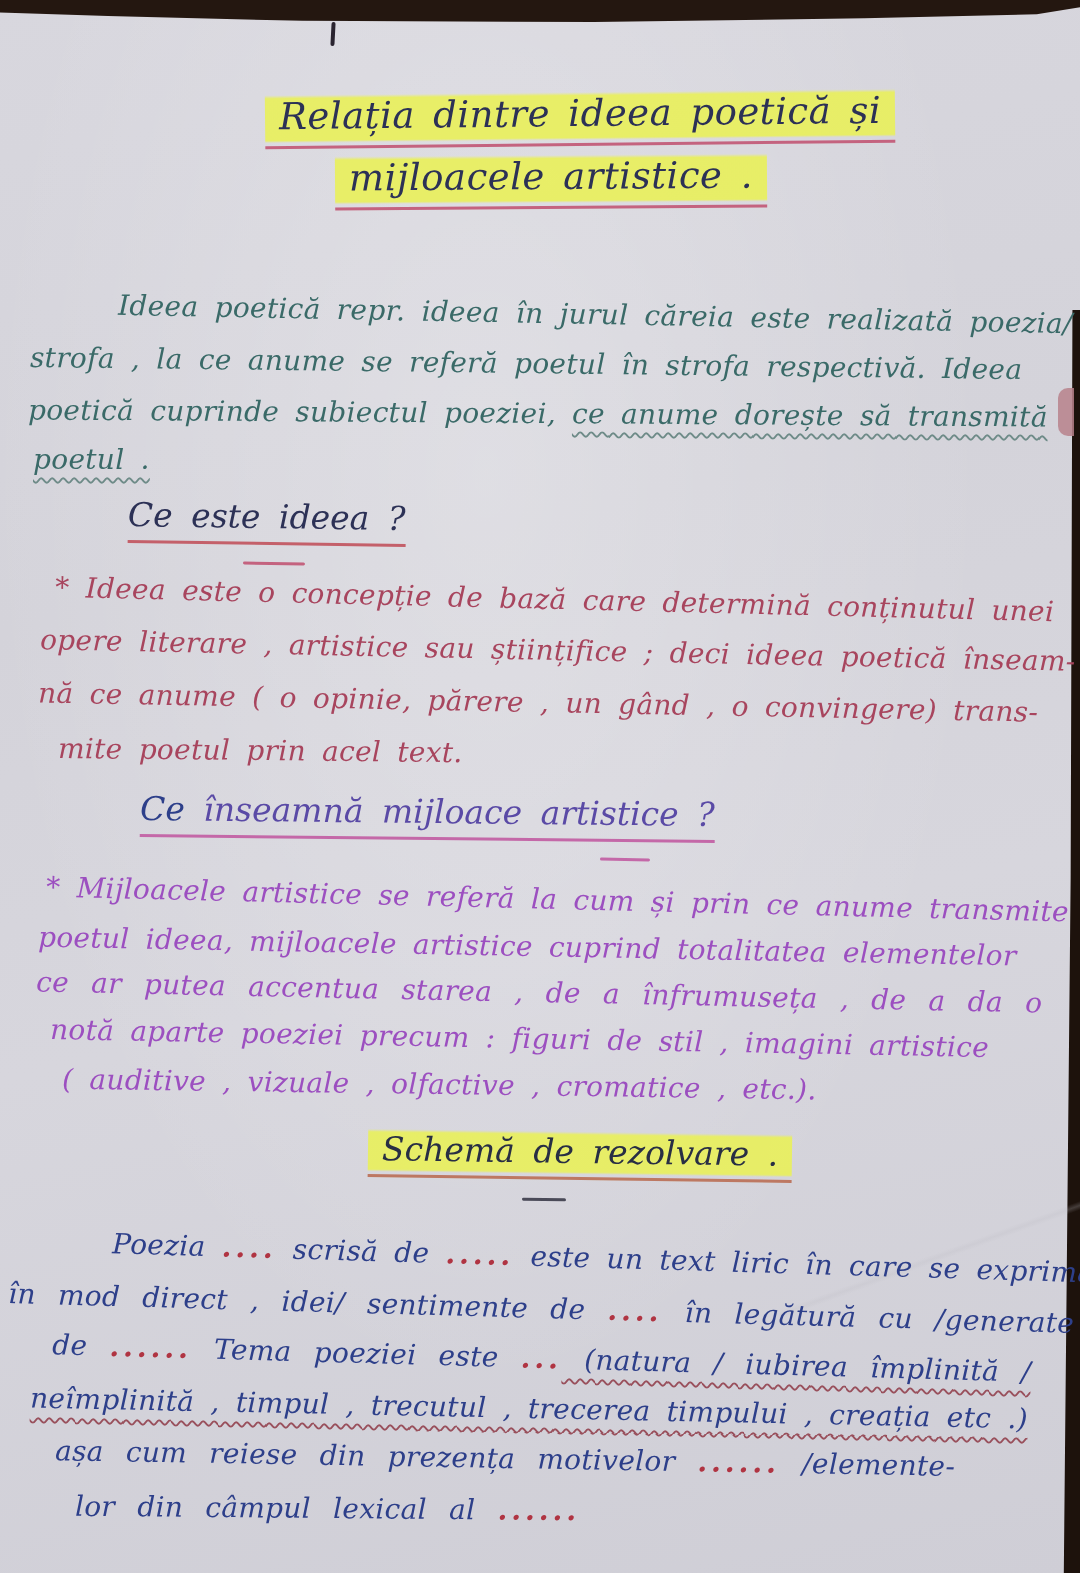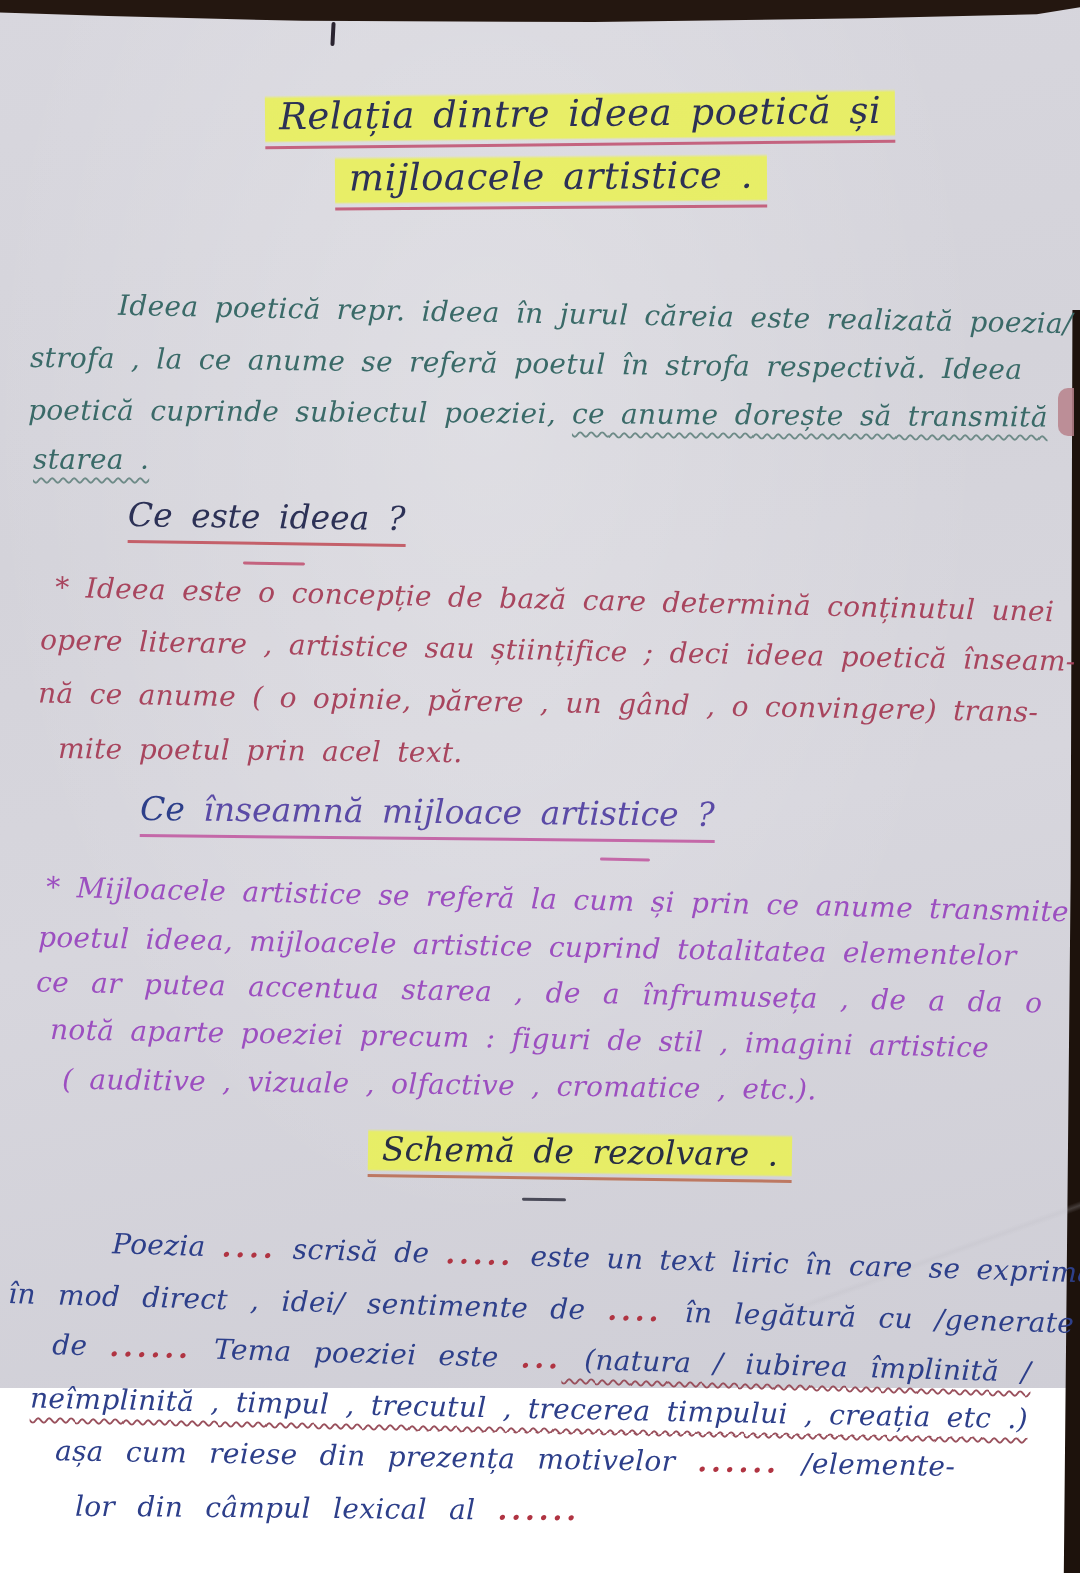--- a/index.html
+++ b/index.html
@@ -1,18 +1,18 @@
 <!DOCTYPE html>
 <html><head>
 <meta charset="utf-8">
 <style>
   html,body{margin:0;padding:0;}
   body{width:1080px;height:1573px;overflow:hidden;}
   #photo{
-    position:relative;width:1080px;height:1388px;
+    position:relative;width:1080px;height:1573px;
     background:
       radial-gradient(ellipse at 45% 30%, rgba(255,255,255,.25), rgba(0,0,0,0) 60%),
       linear-gradient(168deg,#d8d7de 0%,#d4d3da 35%,#d7d6dd 60%,#cfced6 100%);
     font-family:"DejaVu Serif", serif;
   }
   
   .edge-top{
     position:absolute;top:0;left:0;width:1080px;height:26px;background:#241710;
     clip-path:polygon(0 0,100% 0,100% 28%,96% 55%,80% 70%,55% 85%,28% 80%,10% 62%,0 48%);
   }
@@ -70,21 +70,21 @@
   <div class="line title ink-navy" style="left:335px;top:155px;transform:rotate(-0.4deg);">
     <span class="hl title-u">mijloacele artistice .</span>
   </div>
 
   <div class="line body-size ink-teal" style="left:118px;top:298px;transform:rotate(1.1deg);">Ideea poetică repr. ideea în jurul căreia este realizată poezia/</div>
   <div class="line body-size ink-teal" style="left:30px;top:347px;transform:rotate(0.7deg);">strofa ,  la ce anume se  referă poetul în strofa respectivă. Ideea</div>
   <div class="line body-size ink-teal" style="left:28px;top:397px;transform:rotate(0.4deg);">
     <span>poetică  cuprinde  subiectul  poeziei, </span><span class="wavy-teal">ce anume dorește să transmită</span>
   </div>
   <div class="line body-size ink-teal" style="left:33px;top:443px;">
-    <span class="wavy-teal">starea .</span>
+    <span class="wavy-teal">poetul .</span>
   </div>
 
   <div class="line heading ink-navy" style="left:128px;top:497px;transform:rotate(0.8deg);">
     <span class="h-u1">Ce este ideea ?</span>
   </div>
   <div class="dash-mark" style="left:243px;top:562px;width:62px;transform:rotate(1deg);"></div>
 
   <div class="line body-size ink-crimson" style="left:55px;top:583px;transform:rotate(1.4deg);">* Ideea este  o concepție de bază care determină conținutul unei</div>
   <div class="line body-size ink-crimson" style="left:40px;top:634px;transform:rotate(1.2deg);">opere literare , artistice sau științifice ; deci ideea poetică înseam-</div>
   <div class="line body-size ink-crimson" style="left:38px;top:686px;transform:rotate(1.1deg);">nă   ce anume ( o opinie,  părere , un  gând , o convingere) trans-</div>

